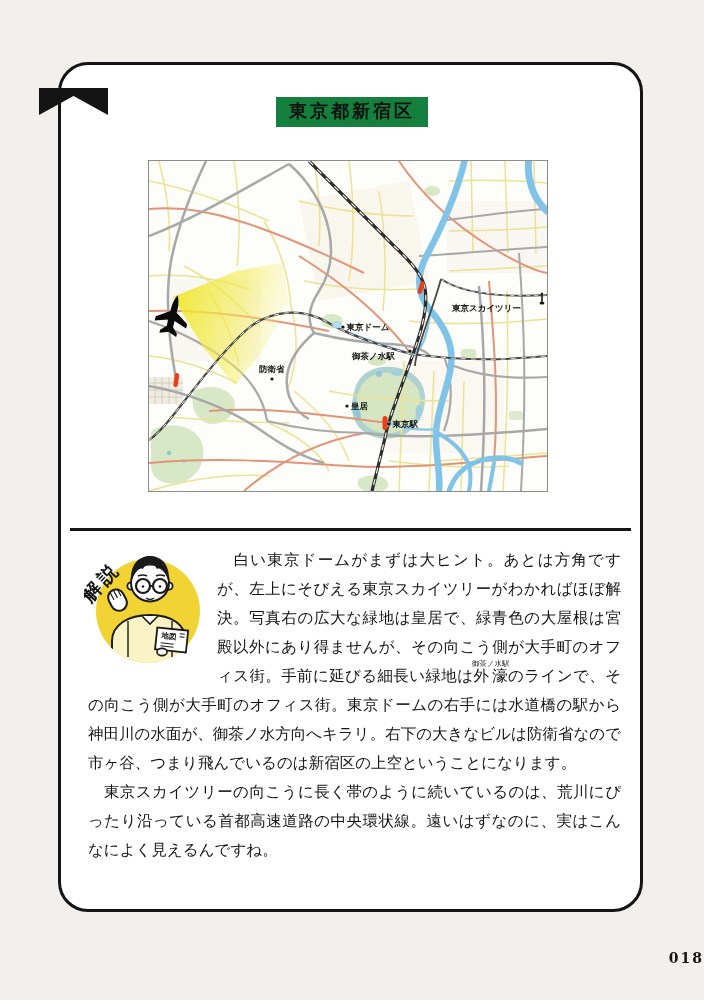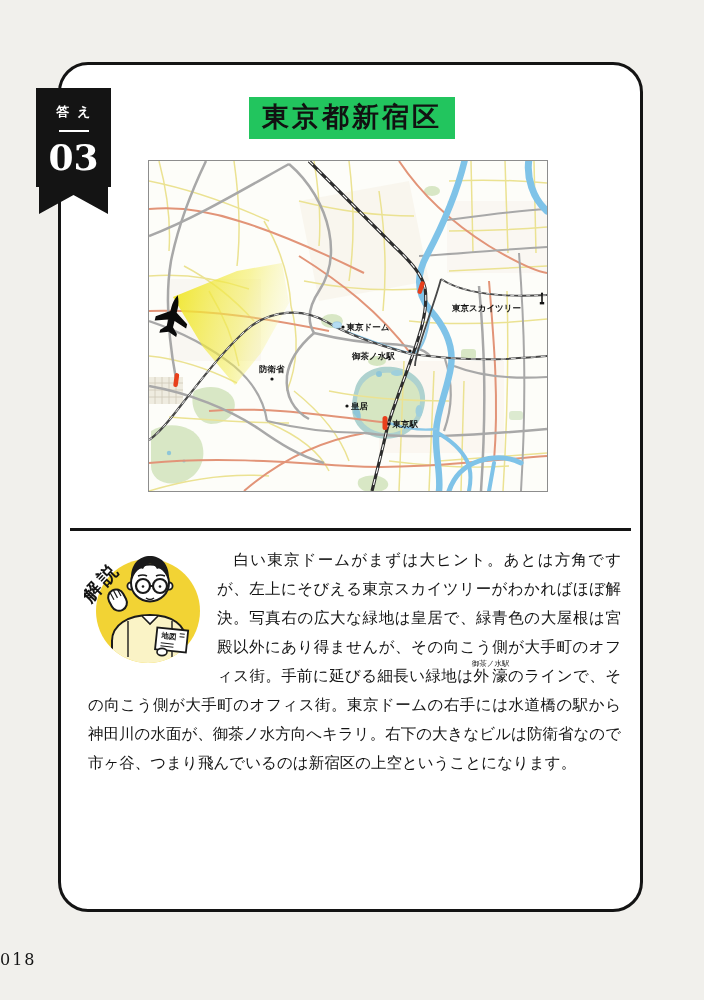--- a/index.html
+++ b/index.html
@@ -16,50 +16,45 @@
   
   .badge{position:absolute;left:36px;top:88px;width:75px;z-index:3;}
   .badge-box{background:#141414;color:#fff;text-align:center;padding:15px 0 12px;}
   .badge-label{font-size:13px;font-weight:bold;letter-spacing:8px;margin-left:8px;}
   .badge-line{width:30px;height:2px;background:#fff;margin:9px auto 7px;}
   .badge-num{font-family:"DejaVu Serif","Liberation Serif",serif;font-size:36px;font-weight:bold;line-height:1;}
   .badge-ribbon{height:27px;background:#141414;margin:0 3px;
     clip-path:polygon(0 0,100% 0,100% 100%,50% 30%,0 100%);}
   
   .title{position:absolute;top:97px;left:0;width:100%;text-align:center;z-index:2;}
-  .title span{display:inline-block;background:#22c55e;padding:2px 13px 4px;
-    font-size:27px;font-weight:bold;letter-spacing:3px;color:#111;}
+  .title span{display:inline-block;background:#15803d;padding:2px 13px 4px;
+    font-size:18px;font-weight:bold;letter-spacing:3px;color:#111;}
   
   .map{position:absolute;left:148px;top:160px;width:398px;height:330px;
     border:1px solid #8d8d8d;background:#fdfdf9;}
   .map svg{display:block;}
   
   .divider{position:absolute;left:70px;top:528px;width:561px;height:2.5px;background:#141414;}
   
   .explain{position:absolute;left:88px;top:545px;width:533px;
     font-size:15.5px;line-height:29px;text-align:justify;text-justify:inter-character;}
   .explain p{margin:0;}
   .mascot{float:left;width:131px;height:119px;margin:0 2px 0 -4px;}
   ruby rt{font-size:7.5px;letter-spacing:0;}
   
-  .pagenum{position:absolute;left:0;top:950px;width:100%;text-align:left;
-    font-family:"DejaVu Serif","Liberation Serif",serif;font-weight:normal;
-    font-size:16px;letter-spacing:2px;}
+  .pagenum{position:absolute;left:0;top:950px;width:100%;text-align:right;
+    font-family:"DejaVu Serif","Liberation Serif",serif;font-weight:bold;
+    font-size:14px;letter-spacing:2px;}
 </style>
 </head>
 <body>
 
 <div class="card"></div>
 
 <div class="badge">
-  <div class="badge-box">
-    <div class="badge-label">答え</div>
-    <div class="badge-line"></div>
-    <div class="badge-num">03</div>
-  </div>
   <div class="badge-ribbon"></div>
 </div>
 
 <div class="title">
   <span>東京都新宿区</span>
 </div>
 
 <div class="map">
 <svg width="398" height="330" viewBox="0 0 398 330">
   <defs>
@@ -269,15 +264,16 @@
         <path d="M66,41 L69,41" stroke="#1a1a1a" stroke-width="2"></path>
         <circle cx="59" cy="41.5" r="1.3" fill="#1a1a1a"></circle>
         <circle cx="76" cy="41.5" r="1.3" fill="#1a1a1a"></circle>
         <path d="M54,31 Q59,29 63,31 M72,31 Q76,29 81,31" stroke="#1a1a1a" stroke-width="1.5" fill="none"></path>
         <path d="M62,53 Q66,56 70,53" stroke="#1a1a1a" stroke-width="1.5" fill="none"></path>
       </g>
       <text transform="translate(6,58) rotate(-47)" font-size="19" font-weight="bold" letter-spacing="4" fill="#141414">解説</text>
     </svg>
   </div>
   <p><span>　白い東京ドームがまずは大ヒント。あとは方角ですが、左上にそびえる東京スカイツリーがわかればほぼ解決。写真右の広大な緑地は皇居で、緑青色の大屋根は宮殿以外にあり得ませんが、その向こう側が大手町のオフィス街。手前に延びる細長い緑地は</span><ruby><span>外濠</span><rt>御茶ノ水駅</rt></ruby><span>のラインで、その向こう側が大手町のオフィス街。東京ドームの右手には水道橋の駅から神田川の水面が、御茶ノ水方向へキラリ。右下の大きなビルは防衛省なので市ヶ谷、つまり飛んでいるのは新宿区の上空ということになります。</span></p>
+  <p>　東京スカイツリーの向こうに長く帯のように続いているのは、荒川にぴったり沿っている首都高速道路の中央環状線。遠いはずなのに、実はこんなによく見えるんですね。</p>
 </div>
 
 <div class="pagenum">018</div>
 
 </body></html>

